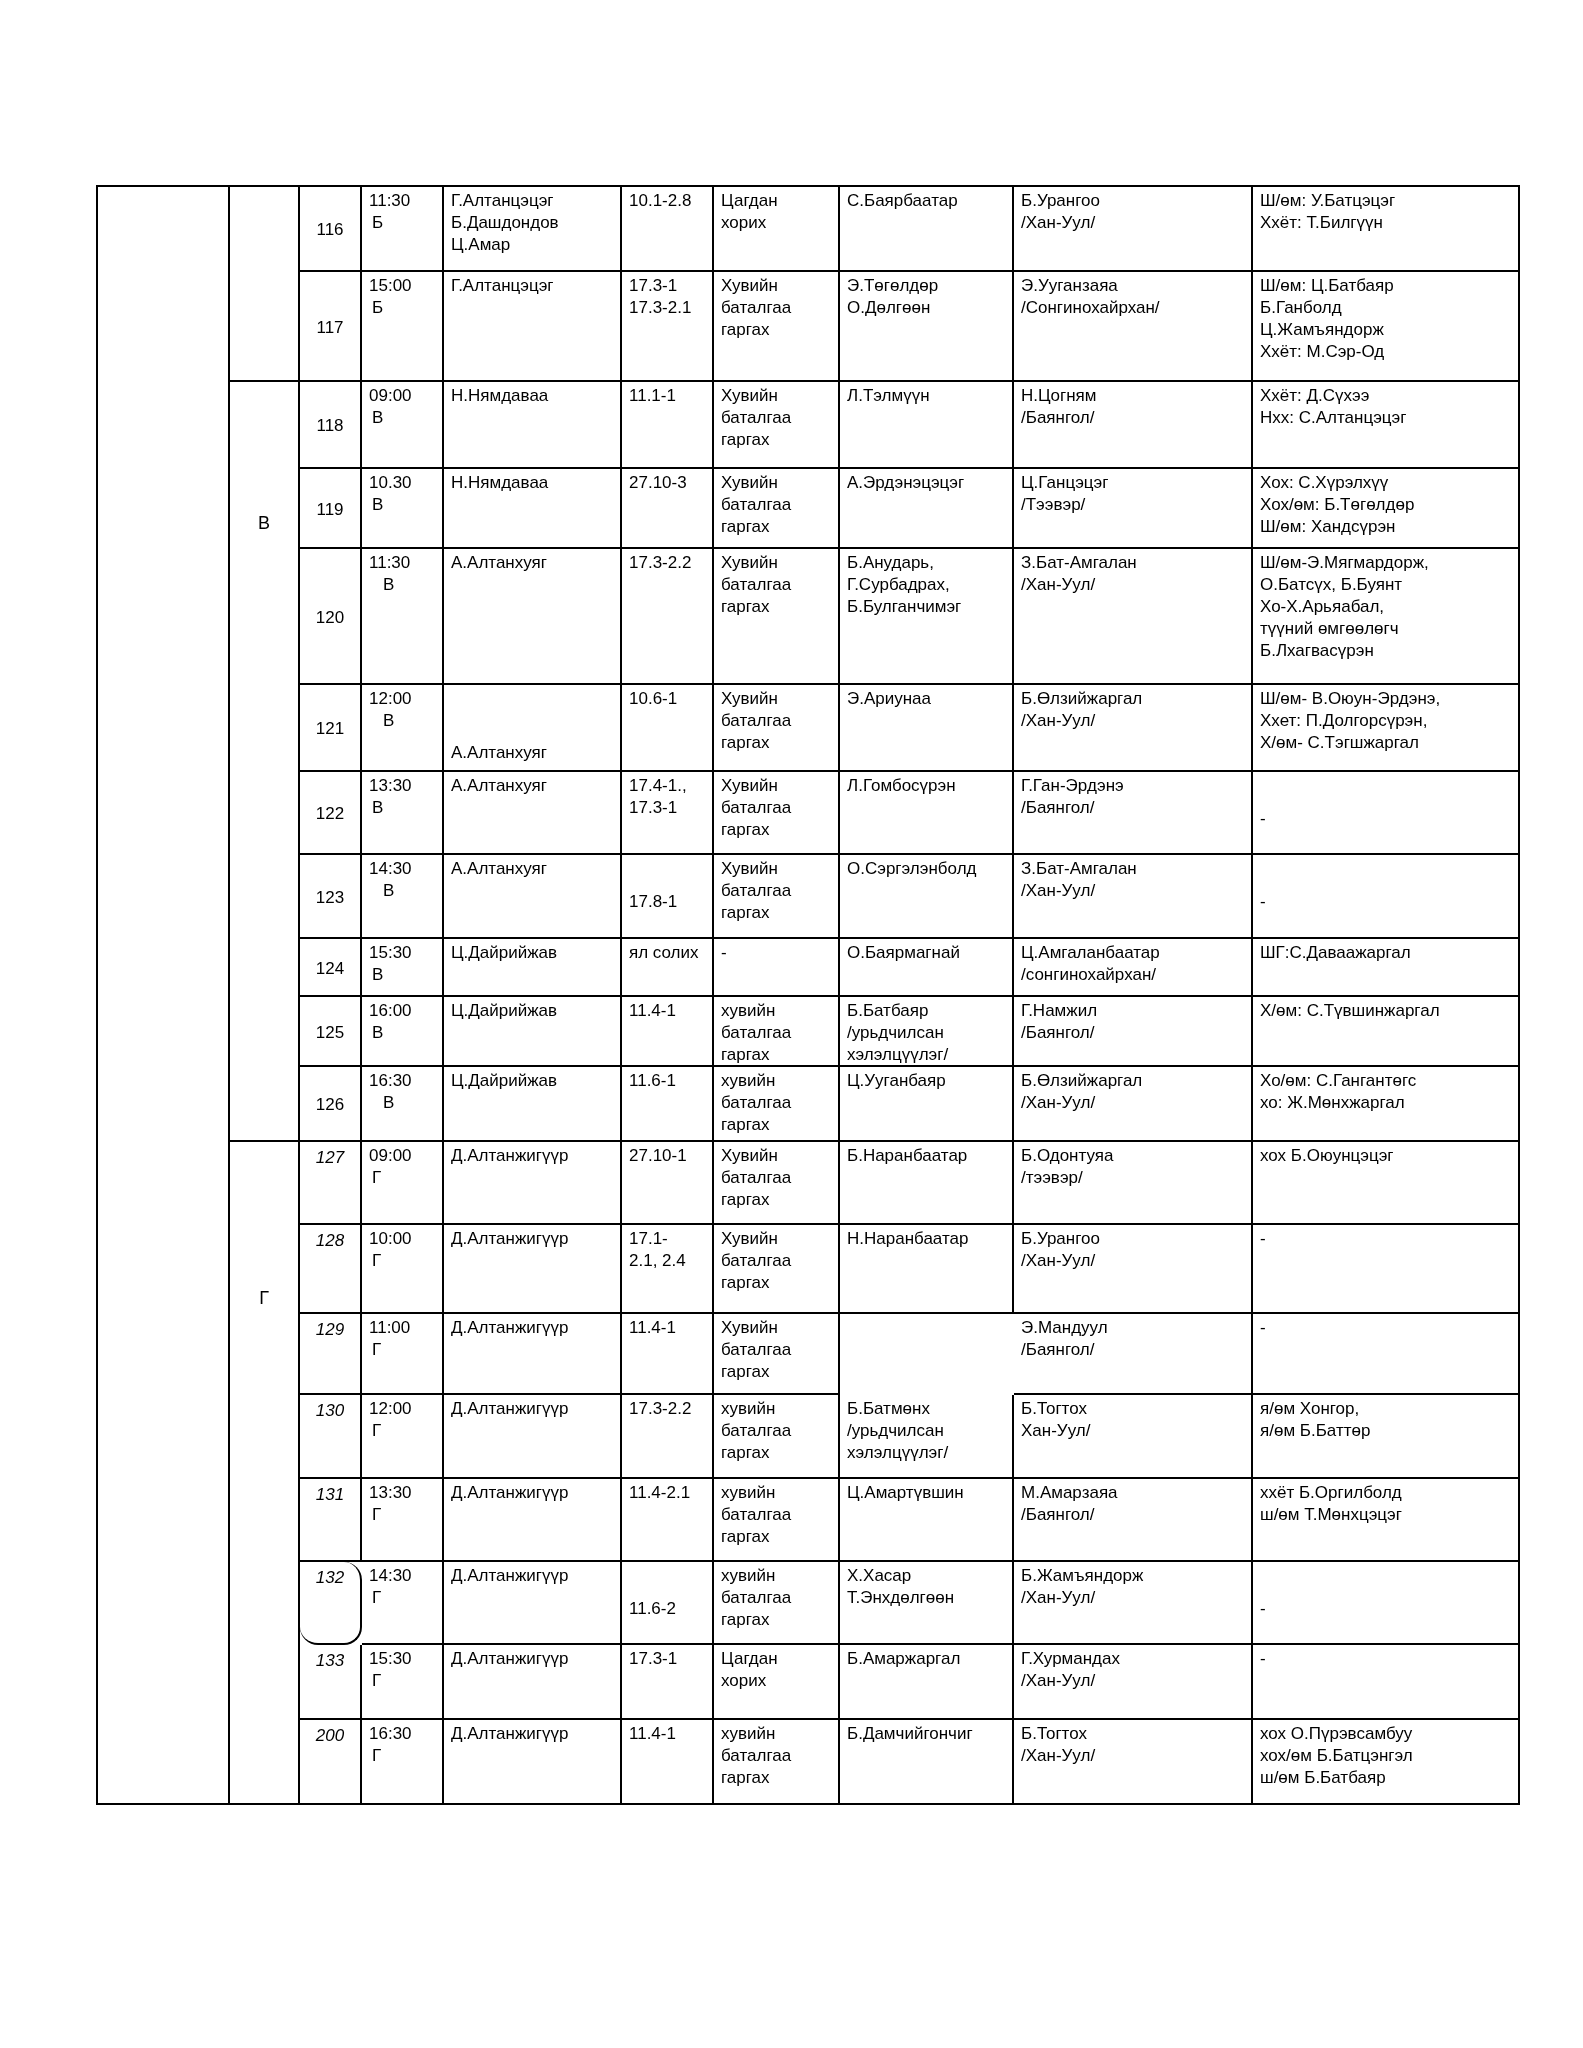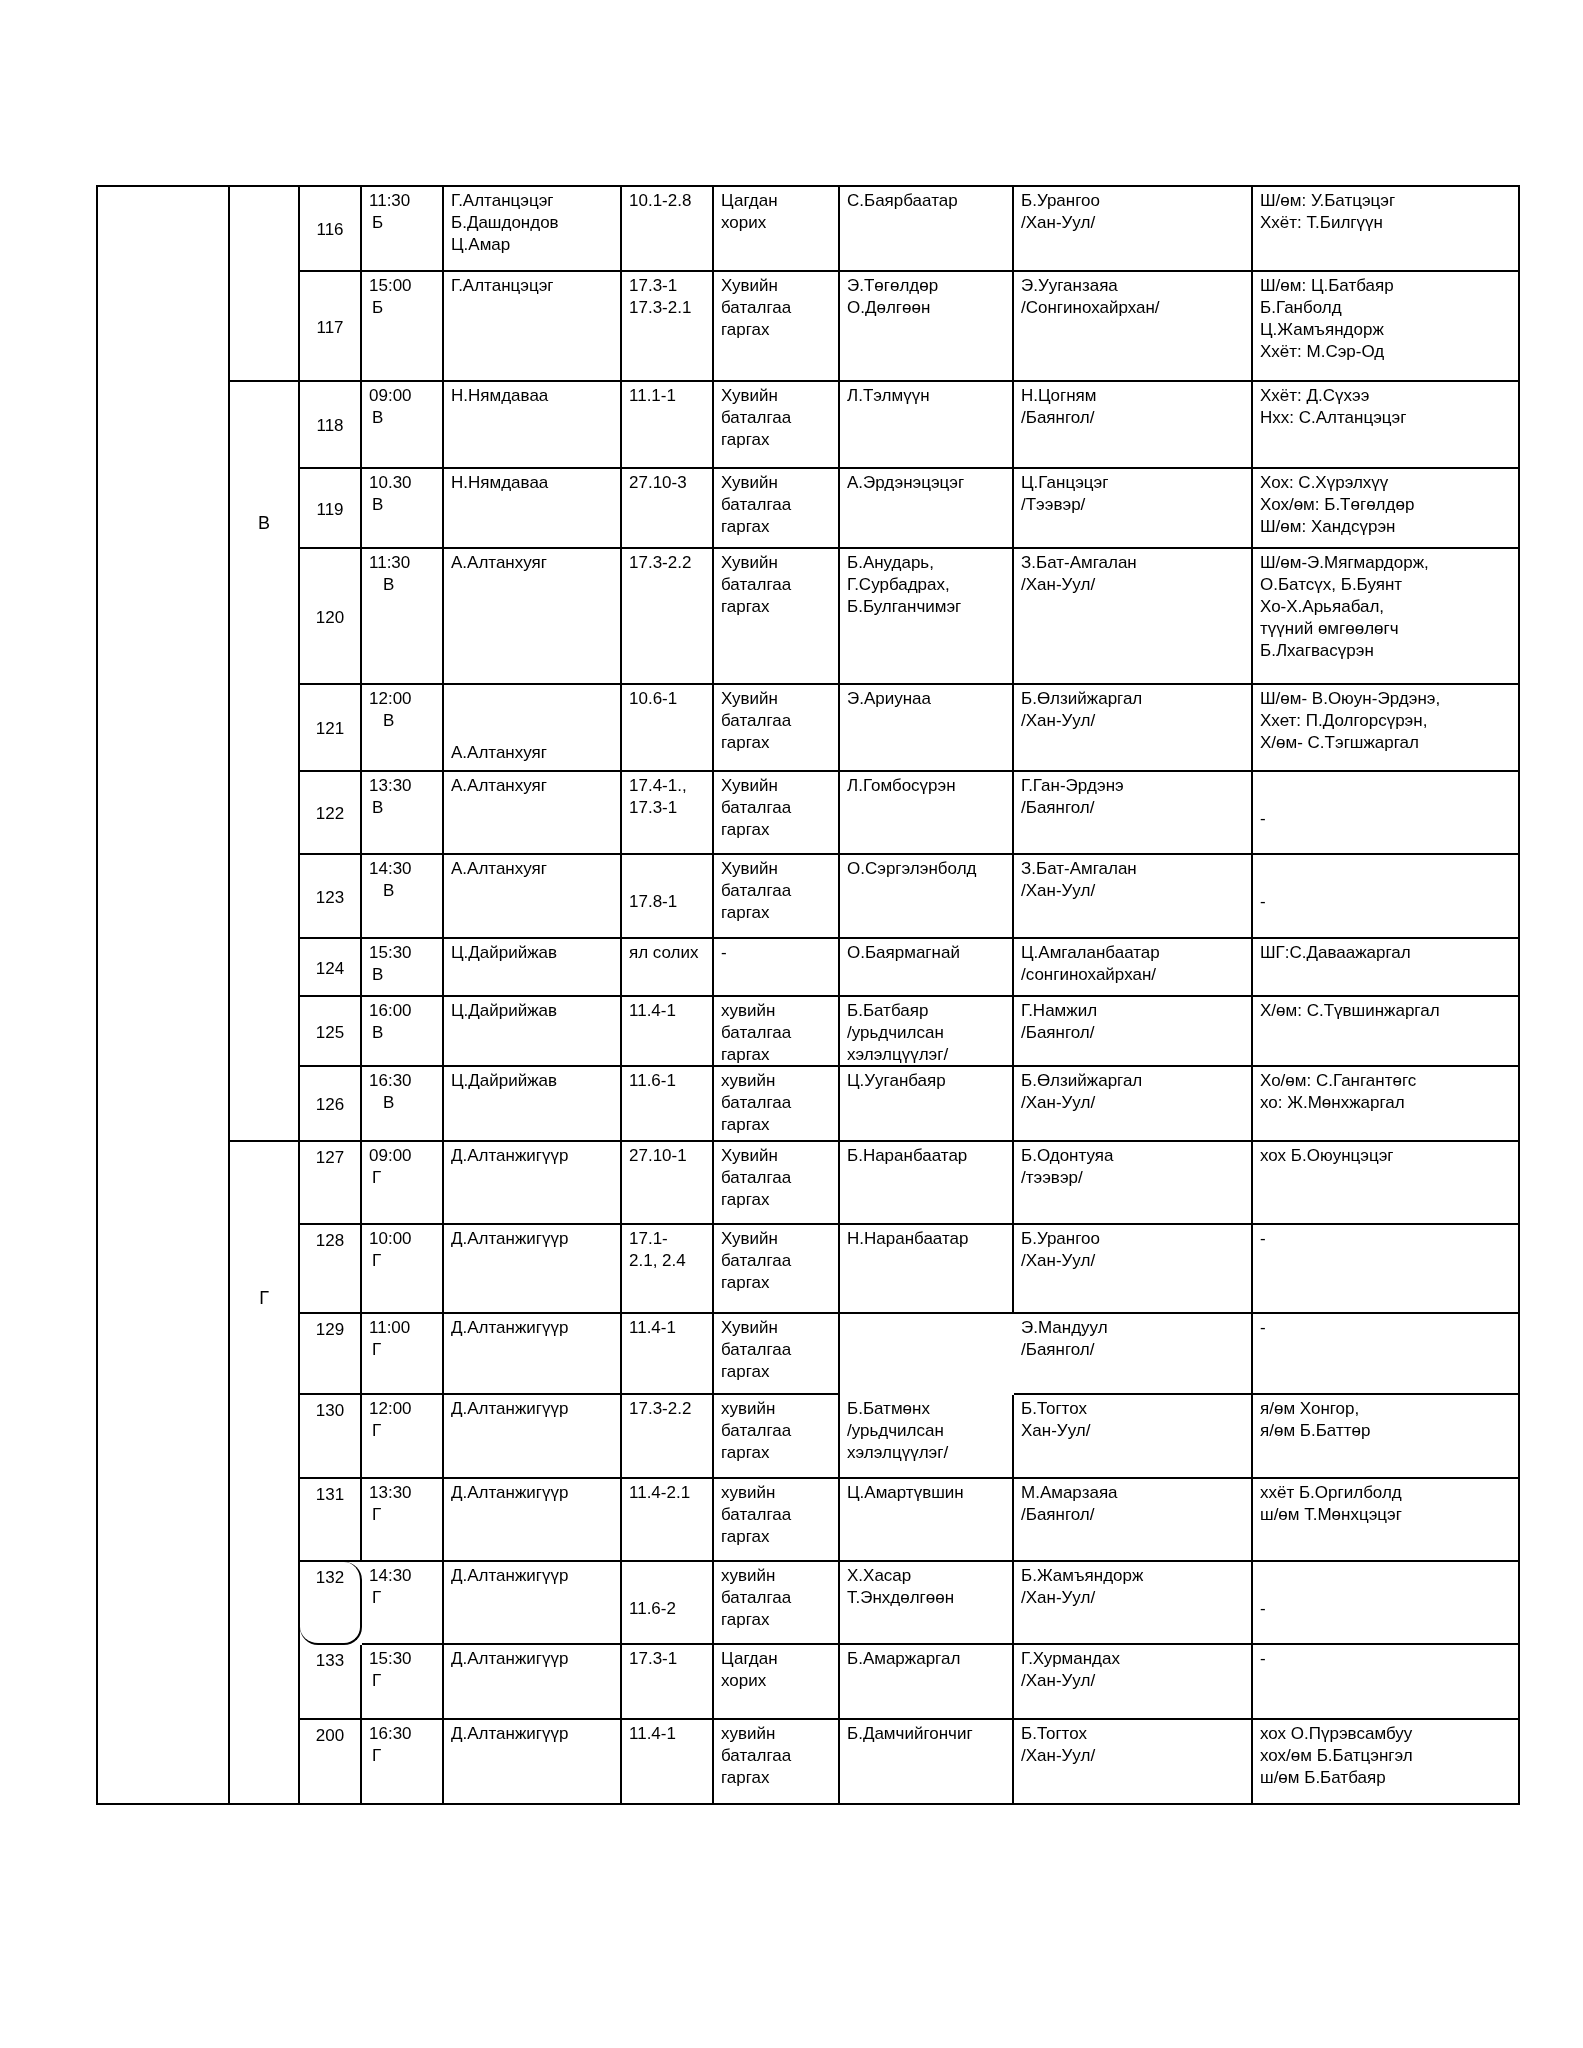--- a/index.html
+++ b/index.html
@@ -33,21 +33,21 @@
     text-align:center;
     font-size:18px;
     padding-left:0;padding-right:0;
   }
   .numcell{
     display:flex;
     justify-content:center;
     align-items:center;
     padding-left:2px;padding-right:2px;
   }
-  .numcell.top{align-items:flex-start;padding-top:5px;}
+  .numcell.top{align-items:flex-start;padding-top:5px;font-style:italic;}
   .judgecell{display:flex;flex-direction:column;}
   .judgecell.bottom{justify-content:flex-end;padding-bottom:6px;}
   .low{padding-top:36px;}
   .letter{padding-left:3px;}
   .letter.indent{padding-left:14px;}
 </style>
 </head>
 <body>
 
 <div class="page">

